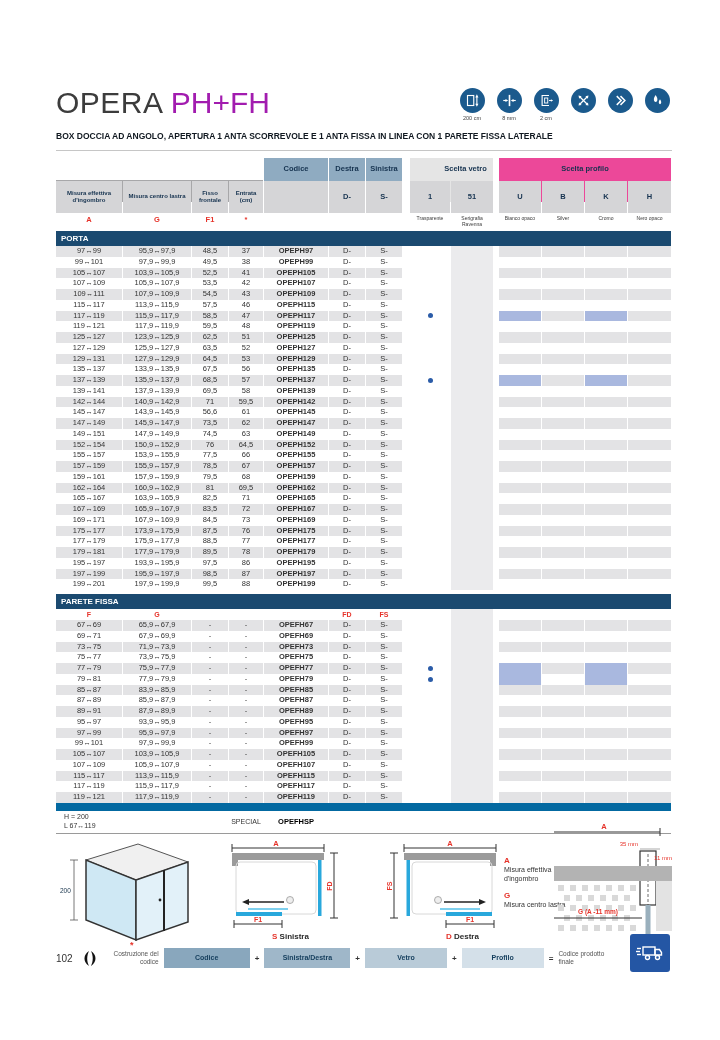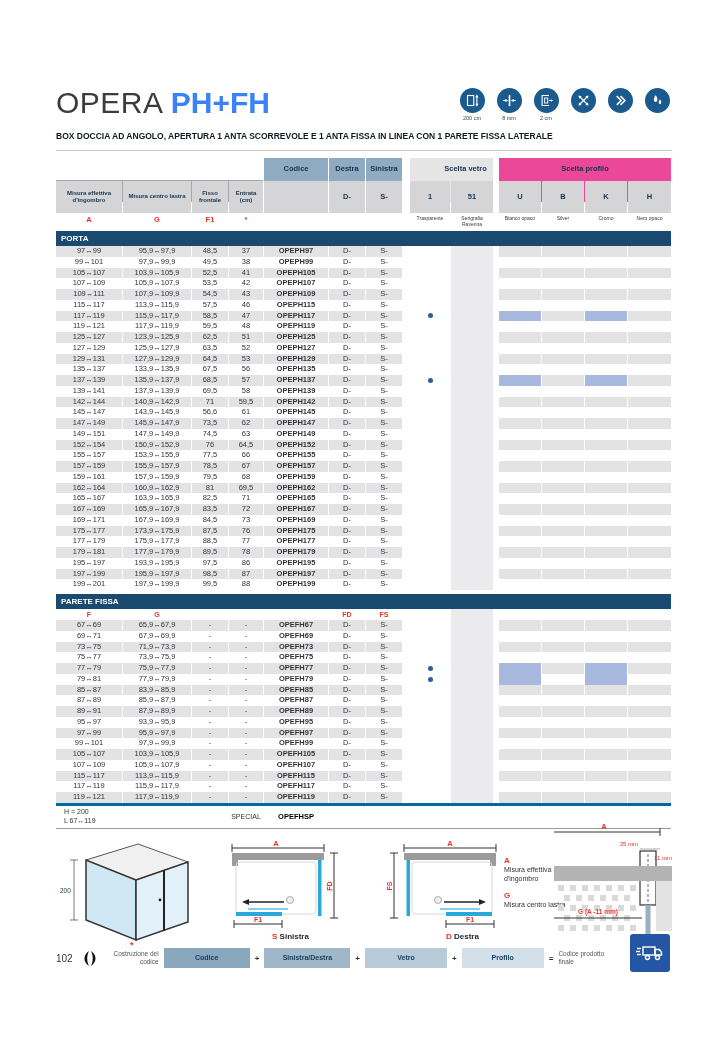--- a/index.html
+++ b/index.html
@@ -2,21 +2,21 @@
 <html><head>
 <meta charset="utf-8">
 <style>
   html,body{margin:0;padding:0;background:#fff;}
   .page{position:relative;width:720px;height:1040px;background:#fff;overflow:hidden;
         font-family:"Liberation Sans",sans-serif;color:#222;}
 
   
   .title{position:absolute;left:56px;top:86px;font-size:30px;letter-spacing:.5px;color:#3c3c3c;}
   .title .light{font-weight:400;}
-  .title .bold{font-weight:700;color:#3b82f6;letter-spacing:0;}
+  .title .bold{font-weight:400;color:#a21caf;letter-spacing:0;}
   .subtitle{position:absolute;left:56px;top:131px;width:560px;font-size:8.5px;font-weight:bold;color:#101820;}
   .hrule{position:absolute;left:56px;right:48px;top:150px;border-top:1px solid #c6c6c6;}
 
   .icons{position:absolute;right:48px;top:88px;display:flex;gap:7px;}
   .ficon{width:30px;text-align:center;}
   .ficon .circ{width:25px;height:25px;margin:0 auto;border-radius:50%;background:#1b5a8d;
                display:flex;align-items:center;justify-content:center;}
   .ficon svg{display:block;}
   .ficon .lab{font-size:5.5px;color:#444;margin-top:2px;height:6px;}
 
@@ -52,21 +52,21 @@
   .trow .c-v51{background:#ebebed !important;}
   .trow .c.hl{background:#a9b8df !important;}
   .c-code{font-weight:bold;color:#000;}
   .dot{width:5px;height:5px;border-radius:50%;background:#2b5ca8;display:none;}
   .dot.show{display:block;}
 
   .pfletters{height:11px;}
   .pfletters .lc{font-size:7px;font-weight:bold;color:#e6332a;text-align:center;line-height:11px;}
   .pfletters .c-v51{background:#ebebed;}
 
-  .special{border-top:3px solid #0369a1;border-bottom:1px solid #9a9a9a;padding:2px 0 3px 0;align-items:center;}
+  .special{border-top:8px solid #0369a1;border-bottom:1px solid #9a9a9a;padding:2px 0 3px 0;align-items:center;}
   .special .hl2{grid-column:1/3;font-size:7px;color:#333;line-height:1.25;padding-left:8px;}
   .special .splab{grid-column:4/5;font-size:7px;color:#333;text-align:center;}
   .special .spcode{grid-column:5/6;font-size:7.5px;font-weight:bold;color:#000;text-align:center;}
 
   
   .diagrams{position:absolute;left:56px;top:838px;right:48px;height:108px;}
   .iso{position:absolute;left:0;top:0;}
   .plan1{position:absolute;left:168px;top:2px;}
   .plan2{position:absolute;left:318px;top:2px;}
   .plancap{position:absolute;font-size:8px;color:#2a2a2a;font-weight:bold;}

